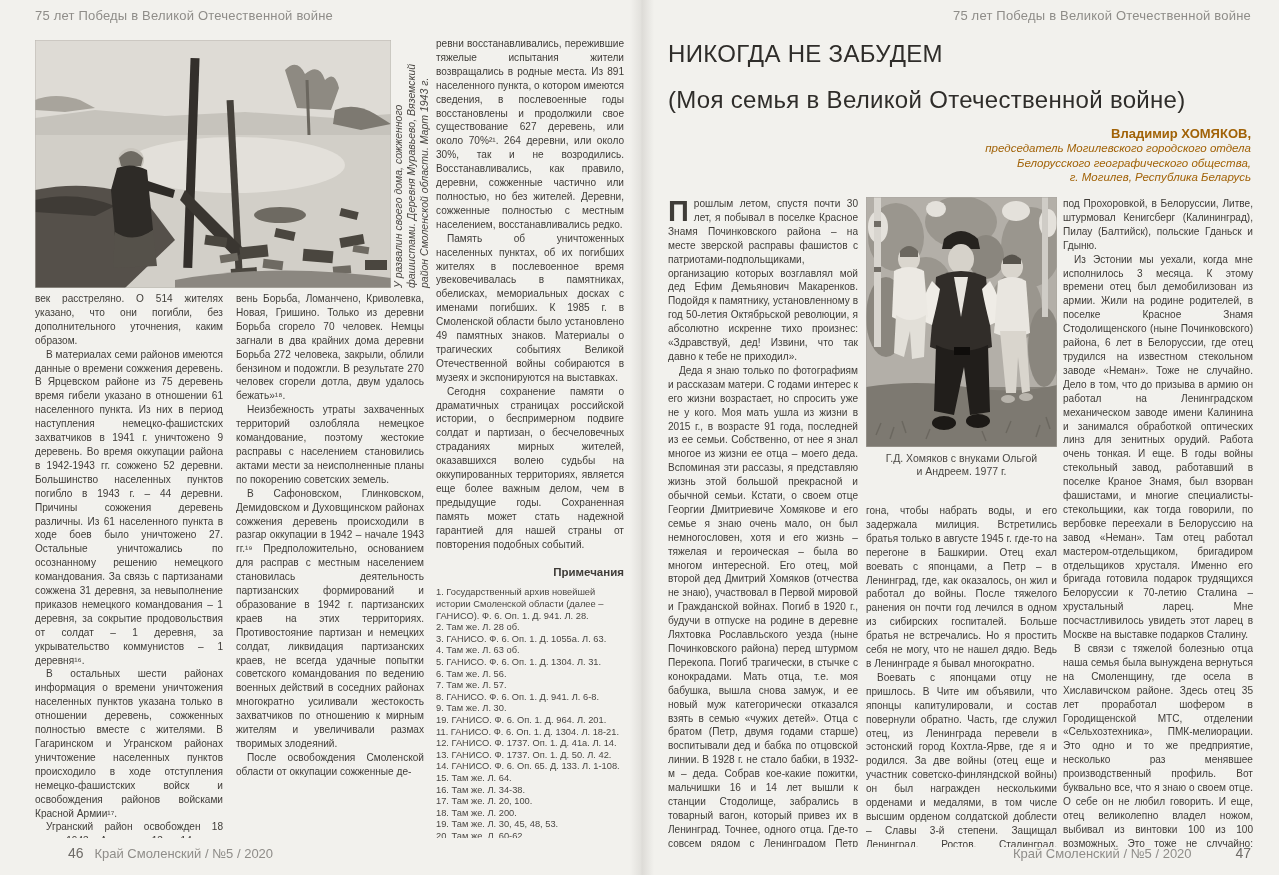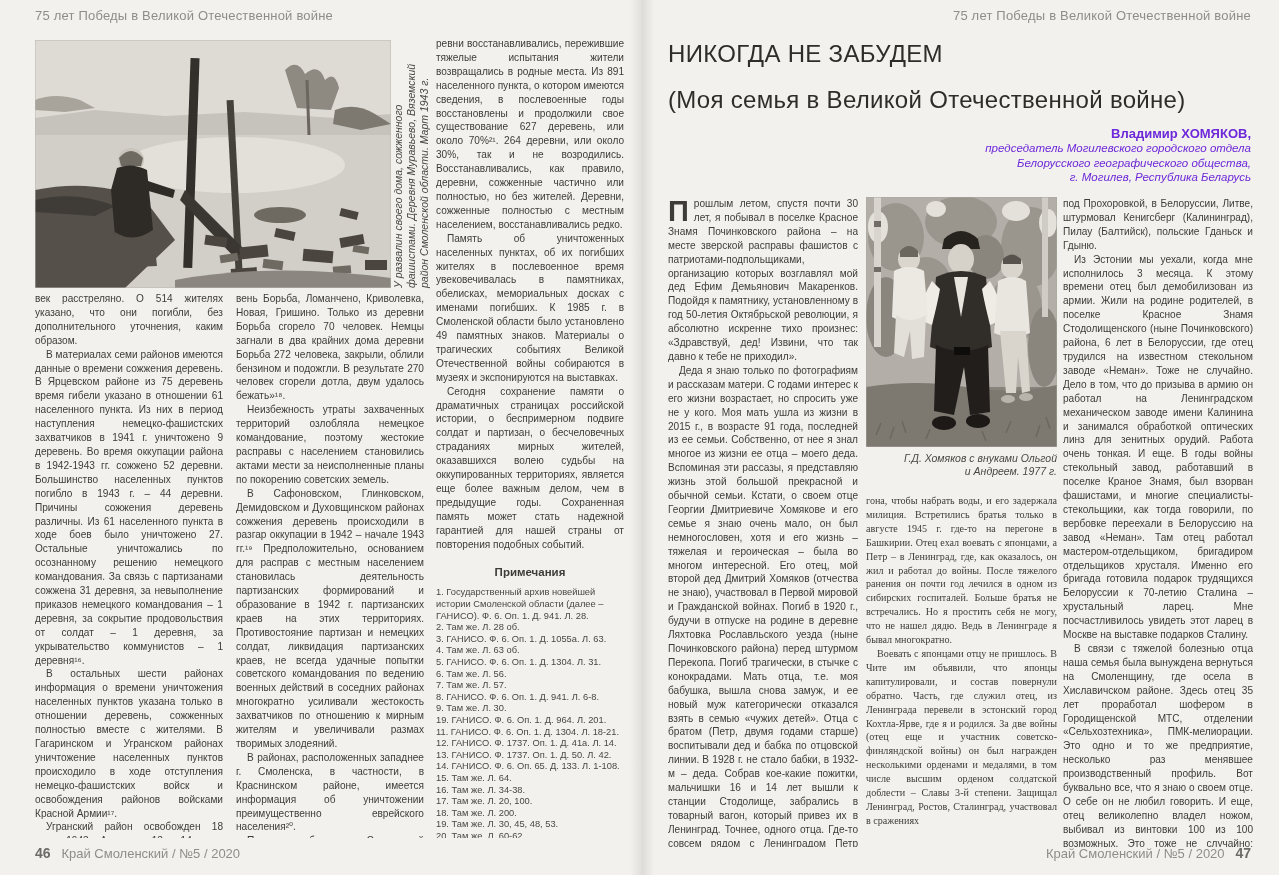--- a/index.html
+++ b/index.html
@@ -22,32 +22,32 @@
     font-style:italic;font-size:10.5px;line-height:13px;color:#4a4743;
   }
   .col{position:absolute;overflow:hidden;text-align:justify;font-size:10.1px;line-height:13.9px;}
   .col p{margin:0;text-indent:11px;}
   .col p:first-child{text-indent:0;}
   .col p.para + p.para{margin-top:0px;}
   .drop p:first-child::first-letter{
     float:left;font-size:29px;line-height:24px;font-weight:bold;
     padding:2px 5px 0 0;color:#3f3c38;
   }
-  .notes-head{font-weight:bold;font-size:11.5px;margin:14px 0 8px 0;text-align:center;}
+  .notes-head{font-weight:bold;font-size:11.5px;margin:14px 0 8px 0;text-align:right;}
   .notes p{font-size:9.3px;line-height:11.6px;text-indent:0 !important;text-align:left;margin:0;color:#4a4743;}
   .art-title{position:absolute;left:668px;color:#2f2d2a;font-size:24px;letter-spacing:.3px;}
-  .author-block{position:absolute;right:28px;text-align:right;color:#6d28d9;}
+  .author-block{position:absolute;right:28px;text-align:right;color:#a16207;}
   .author-name{font-weight:bold;font-size:13px;}
   .author-line{font-style:italic;font-size:11.5px;line-height:14.5px;}
-  .pcaption{font-style:italic;font-size:10.5px;line-height:13px;color:#4a4743;margin-top:5px;text-align:right;}
+  .pcaption{font-size:10.5px;line-height:13px;color:#4a4743;margin-top:5px;text-align:center;}
   .footer{position:absolute;bottom:14px;font-size:13px;color:#8f8d89;}
-  .footer .pageno{font-weight:bold;color:#6e6b67;font-size:14px;}
+  .footer .pageno{font-weight:normal;color:#6e6b67;font-size:14px;margin-left:33px;}
   .footer.left{left:35px;}
   .footer.right{right:28px;text-align:center;}
-  .col2-textblock{margin-top:16px;font-family:Liberation Serif, serif;}
+  .col2-textblock{margin-top:26px;}
 </style>
 </head>
 <body>
 
 <div class="spread">
 
   <div class="runhead left">75 лет Победы в Великой Отечественной войне</div>
 
   <div class="photo-frame" style="left:35px;top:40px;width:356px;height:248px;">
     <svg width="356" height="248" viewBox="0 0 356 248" xmlns="http://www.w3.org/2000/svg">
@@ -102,21 +102,20 @@
   <div class="col" style="left:35px;top:292px;width:188px;height:546px;">
       <p class="para">век расстреляно. О 514 жителях указано, что они погибли, без дополнительного уточнения, каким образом.</p>
       <p class="para">В материалах семи районов имеются данные о времени сожжения деревень. В Ярцевском районе из 75 деревень время гибели указано в отношении 61 населенного пункта. Из них в период наступления немецко-фашистских захватчиков в 1941 г. уничтожено 9 деревень. Во время оккупации района в 1942-1943 гг. сожжено 52 деревни. Большинство населенных пунктов погибло в 1943 г. – 44 деревни. Причины сожжения деревень различны. Из 61 населенного пункта в ходе боев было уничтожено 27. Остальные уничтожались по осознанному решению немецкого командования. За связь с партизанами сожжена 31 деревня, за невыполнение приказов немецкого командования – 1 деревня, за сокрытие продовольствия от солдат – 1 деревня, за укрывательство коммунистов – 1 деревня¹⁶.</p>
       <p class="para">В остальных шести районах информация о времени уничтожения населенных пунктов указана только в отношении деревень, сожженных полностью вместе с жителями. В Гагаринском и Угранском районах уничтожение населенных пунктов происходило в ходе отступления немецко-фашистских войск и освобождения районов войсками Красной Армии¹⁷.</p>
       <p class="para">Угранский район освобожден 18 марта 1943 г. А в ночь с 13 на 14 марта 1943 г. «немецко-фашистские мерзавцы при отступлении заживо сожгли 272 человека – жителей дере-</p>
     </div>
   <div class="col" style="left:236px;top:292px;width:188px;height:546px;">
       <p class="para">вень Борьба, Ломанчено, Криволевка, Новая, Гришино. Только из деревни Борьба сгорело 70 человек. Немцы загнали в два крайних дома деревни Борьба 272 человека, закрыли, облили бензином и подожгли. В результате 270 человек сгорели дотла, двум удалось бежать»¹⁸.</p>
       <p class="para">Неизбежность утраты захваченных территорий озлобляла немецкое командование, поэтому жестокие расправы с населением становились актами мести за неисполненные планы по покорению советских земель.</p>
       <p class="para">В Сафоновском, Глинковском, Демидовском и Духовщинском районах сожжения деревень происходили в разгар оккупации в 1942 – начале 1943 гг.¹⁹ Предположительно, основанием для расправ с местным населением становилась деятельность партизанских формирований и образование в 1942 г. партизанских краев на этих территориях. Противостояние партизан и немецких солдат, ликвидация партизанских краев, не всегда удачные попытки советского командования по ведению военных действий в соседних районах многократно усиливали жестокость захватчиков по отношению к мирным жителям и увеличивали размах творимых злодеяний.</p>
-      <p class="para">В районах, расположенных западнее г. Смоленска, в частности, в Краснинском районе, имеется информация об уничтожении преимущественно еврейского населения²⁰.</p>
       <p class="para">После освобождения Смоленской области от оккупации сожженные де-</p>
     </div>
 
   <div class="col" style="left:436px;top:37px;width:188px;height:801px;">
     <div>
         <p class="para">ревни восстанавливались, пережившие тяжелые испытания жители возвращались в родные места. Из 891 населенного пункта, о котором имеются сведения, в послевоенные годы восстановлены и продолжили свое существование 627 деревень, или около 70%²¹. 264 деревни, или около 30%, так и не возродились. Восстанавливались, как правило, деревни, сожженные частично или полностью, но без жителей. Деревни, сожженные полностью с местным населением, восстанавливались редко.</p>
         <p class="para">Память об уничтоженных населенных пунктах, об их погибших жителях в послевоенное время увековечивалась в памятниках, обелисках, мемориальных досках с именами погибших. К 1985 г. в Смоленской области было установлено 49 памятных знаков. Материалы о трагических событиях Великой Отечественной войны собираются в музеях и экспонируются на выставках.</p>
         <p class="para">Сегодня сохранение памяти о драматичных страницах российской истории, о беспримерном подвиге солдат и партизан, о бесчеловечных страданиях мирных жителей, оказавшихся волею судьбы на оккупированных территориях, является еще более важным делом, чем в предыдущие годы. Сохраненная память может стать надежной гарантией для нашей страны от повторения подобных событий.</p>
       </div>
     <div class="notes-head">Примечания</div>

